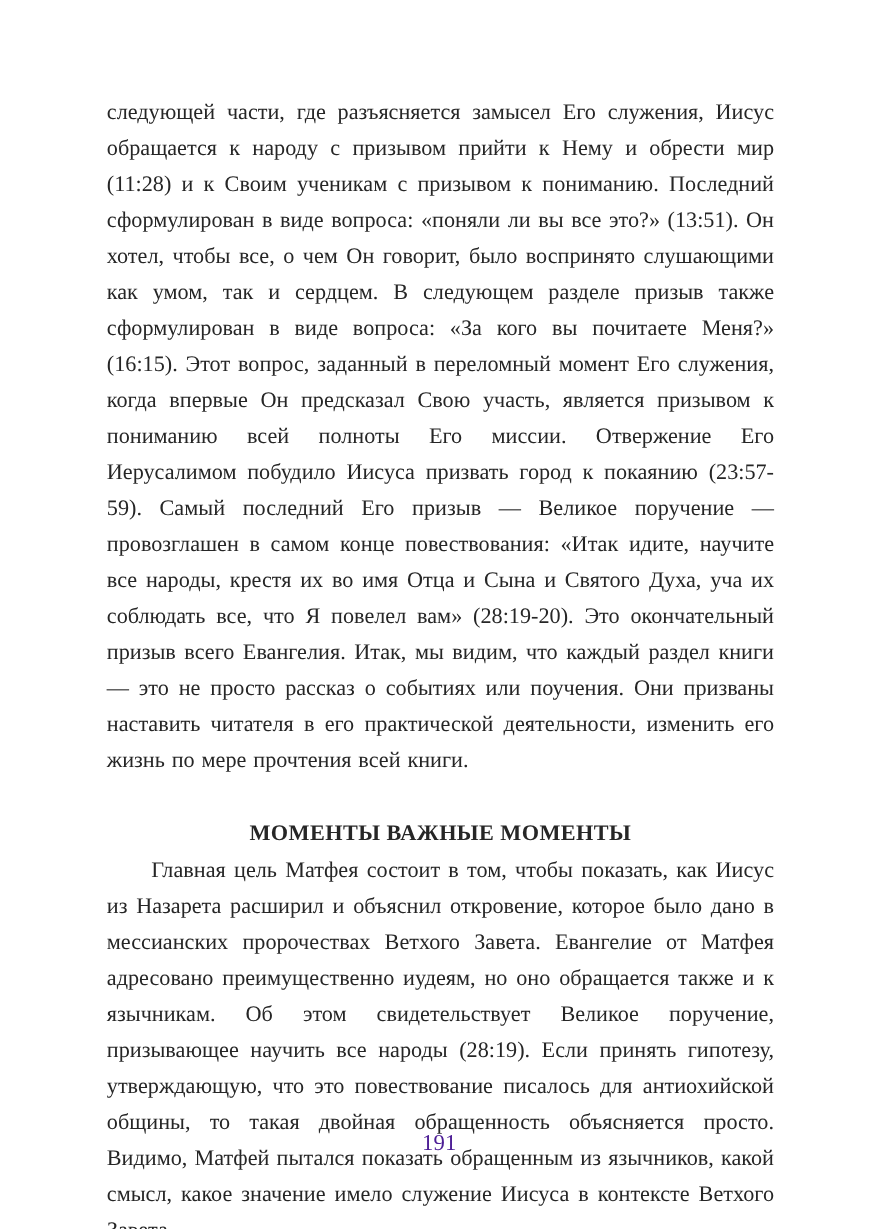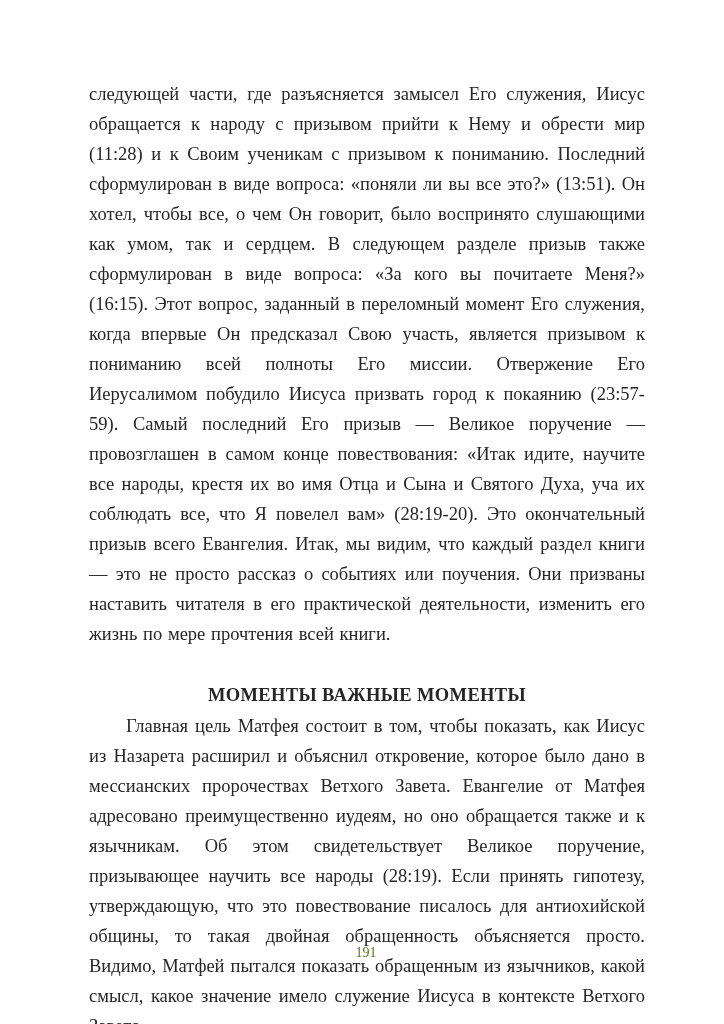--- a/index.html
+++ b/index.html
@@ -52,23 +52,23 @@
   .page-footer {
     position: absolute;
     left: 0;
     top: 936px;
     width: 724px;
     text-align: center;
   }
 
   .page-number {
     display: inline-block;
-    font-size: 14px;
+    font-size: 19px;
     line-height: 24px;
-    color: #4d7c0f;
+    color: #4c1d95;
   }
 </style>
 </head>
 <body>
 
 <div class="page">
 
   <div class="text-block">
 
     <p class="body-paragraph">следующей части, где разъясняется замысел Его служения, Иисус обращается к народу с призывом прийти к Нему и обрести мир (11:28) и к Своим ученикам с призывом к пониманию. Последний сформулирован в виде вопроса: «поняли ли вы все это?» (13:51). Он хотел, чтобы все, о чем Он говорит, было воспринято слушающими как умом, так и сердцем. В следующем разделе призыв также сформулирован в виде вопроса: «За кого вы почитаете Меня?» (16:15). Этот вопрос, заданный в переломный момент Его служения, когда впервые Он предсказал Свою участь, является призывом к пониманию всей полноты Его миссии. Отвержение Его Иерусалимом побудило Иисуса призвать город к покаянию (23:57-59). Самый последний Его призыв — Великое поручение — провозглашен в самом конце повествования: «Итак идите, научите все народы, крестя их во имя Отца и Сына и Святого Духа, уча их соблюдать все, что Я повелел вам» (28:19-20). Это окончательный призыв всего Евангелия. Итак, мы видим, что каждый раздел книги — это не просто рассказ о событиях или поучения. Они призваны наставить читателя в его практической деятельности, изменить его жизнь по мере прочтения всей книги.</p>

